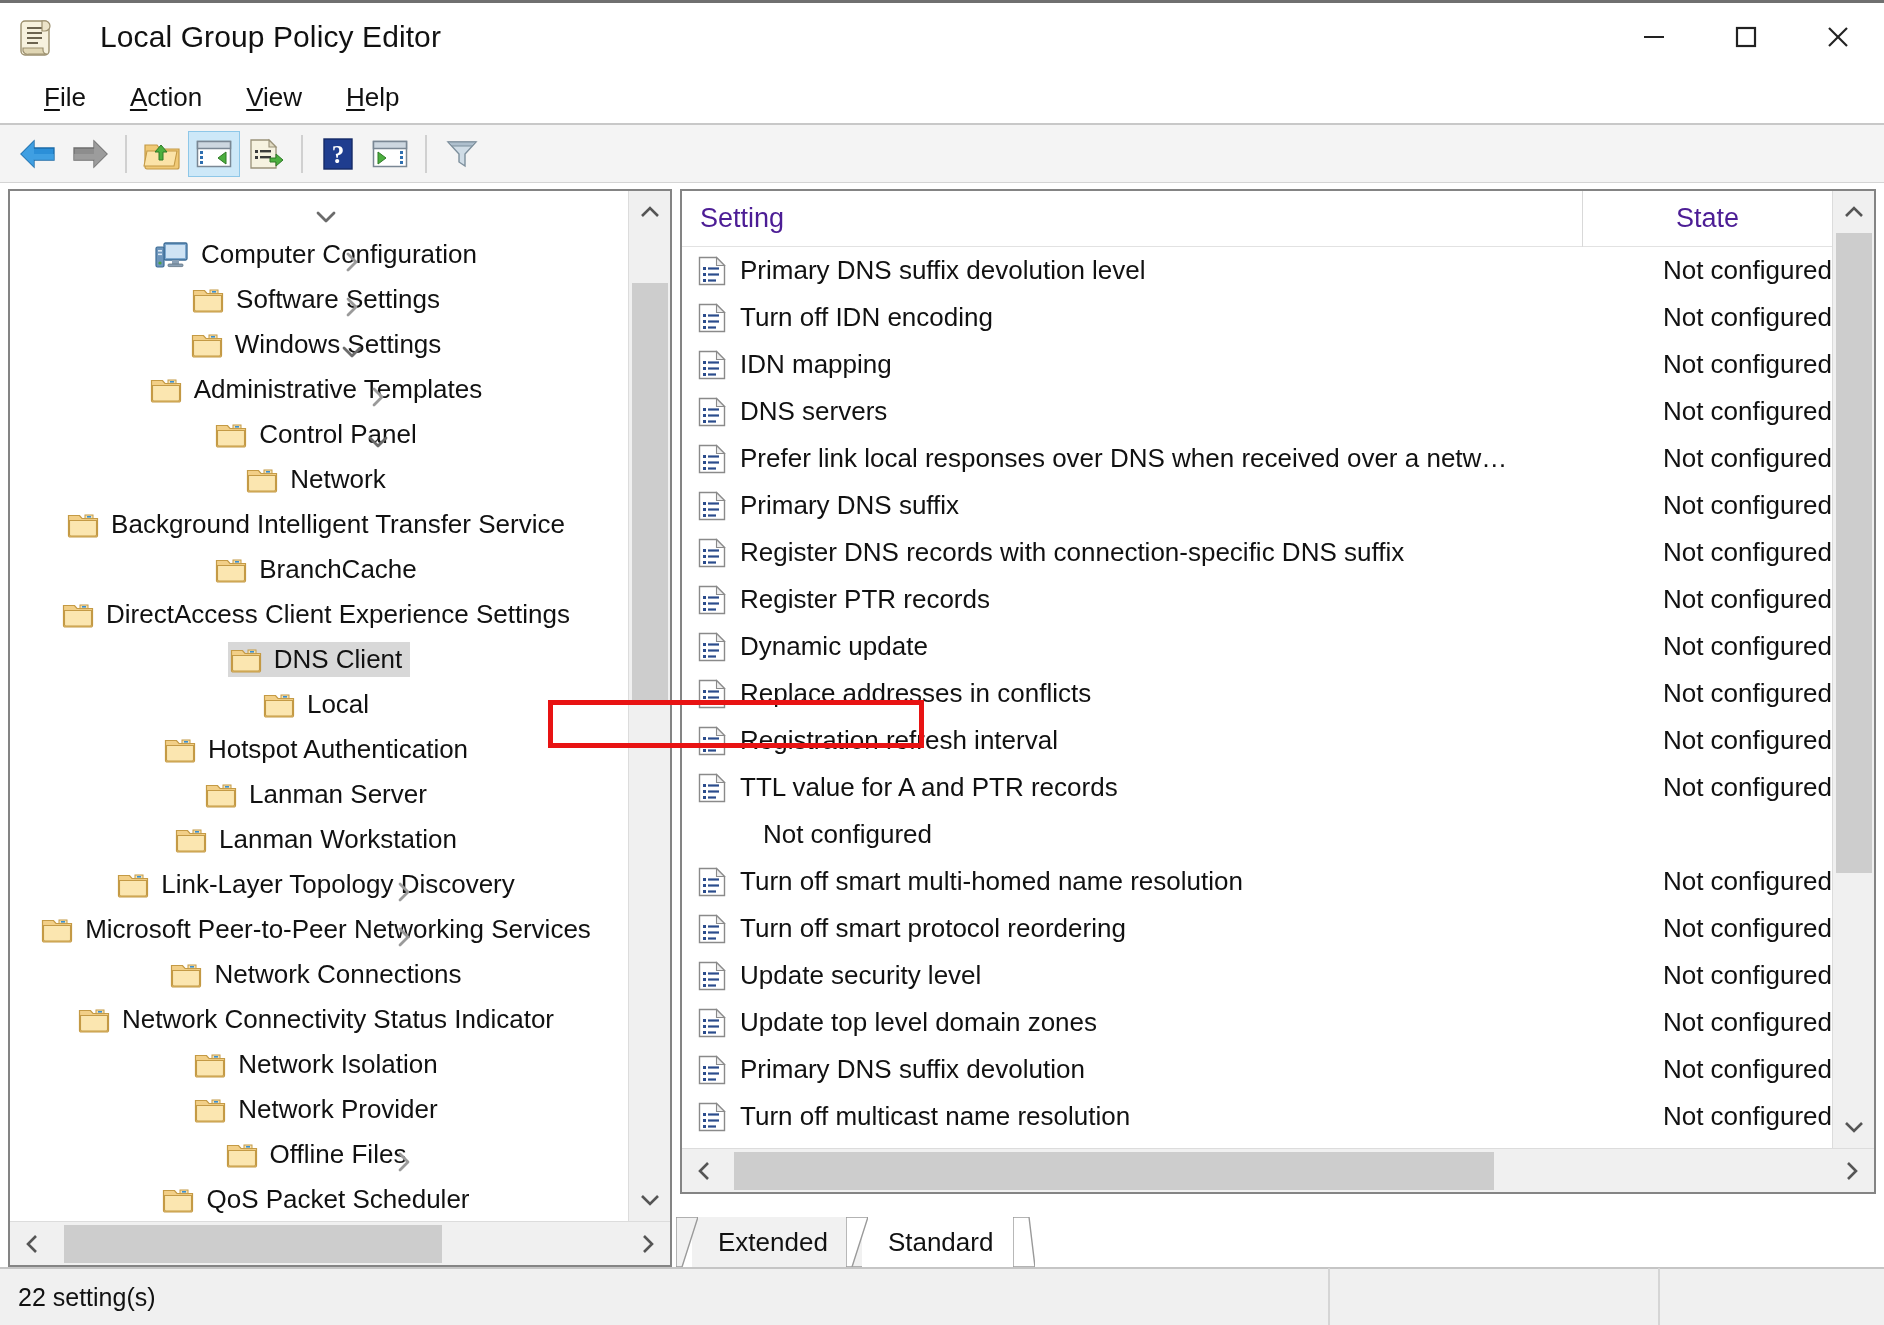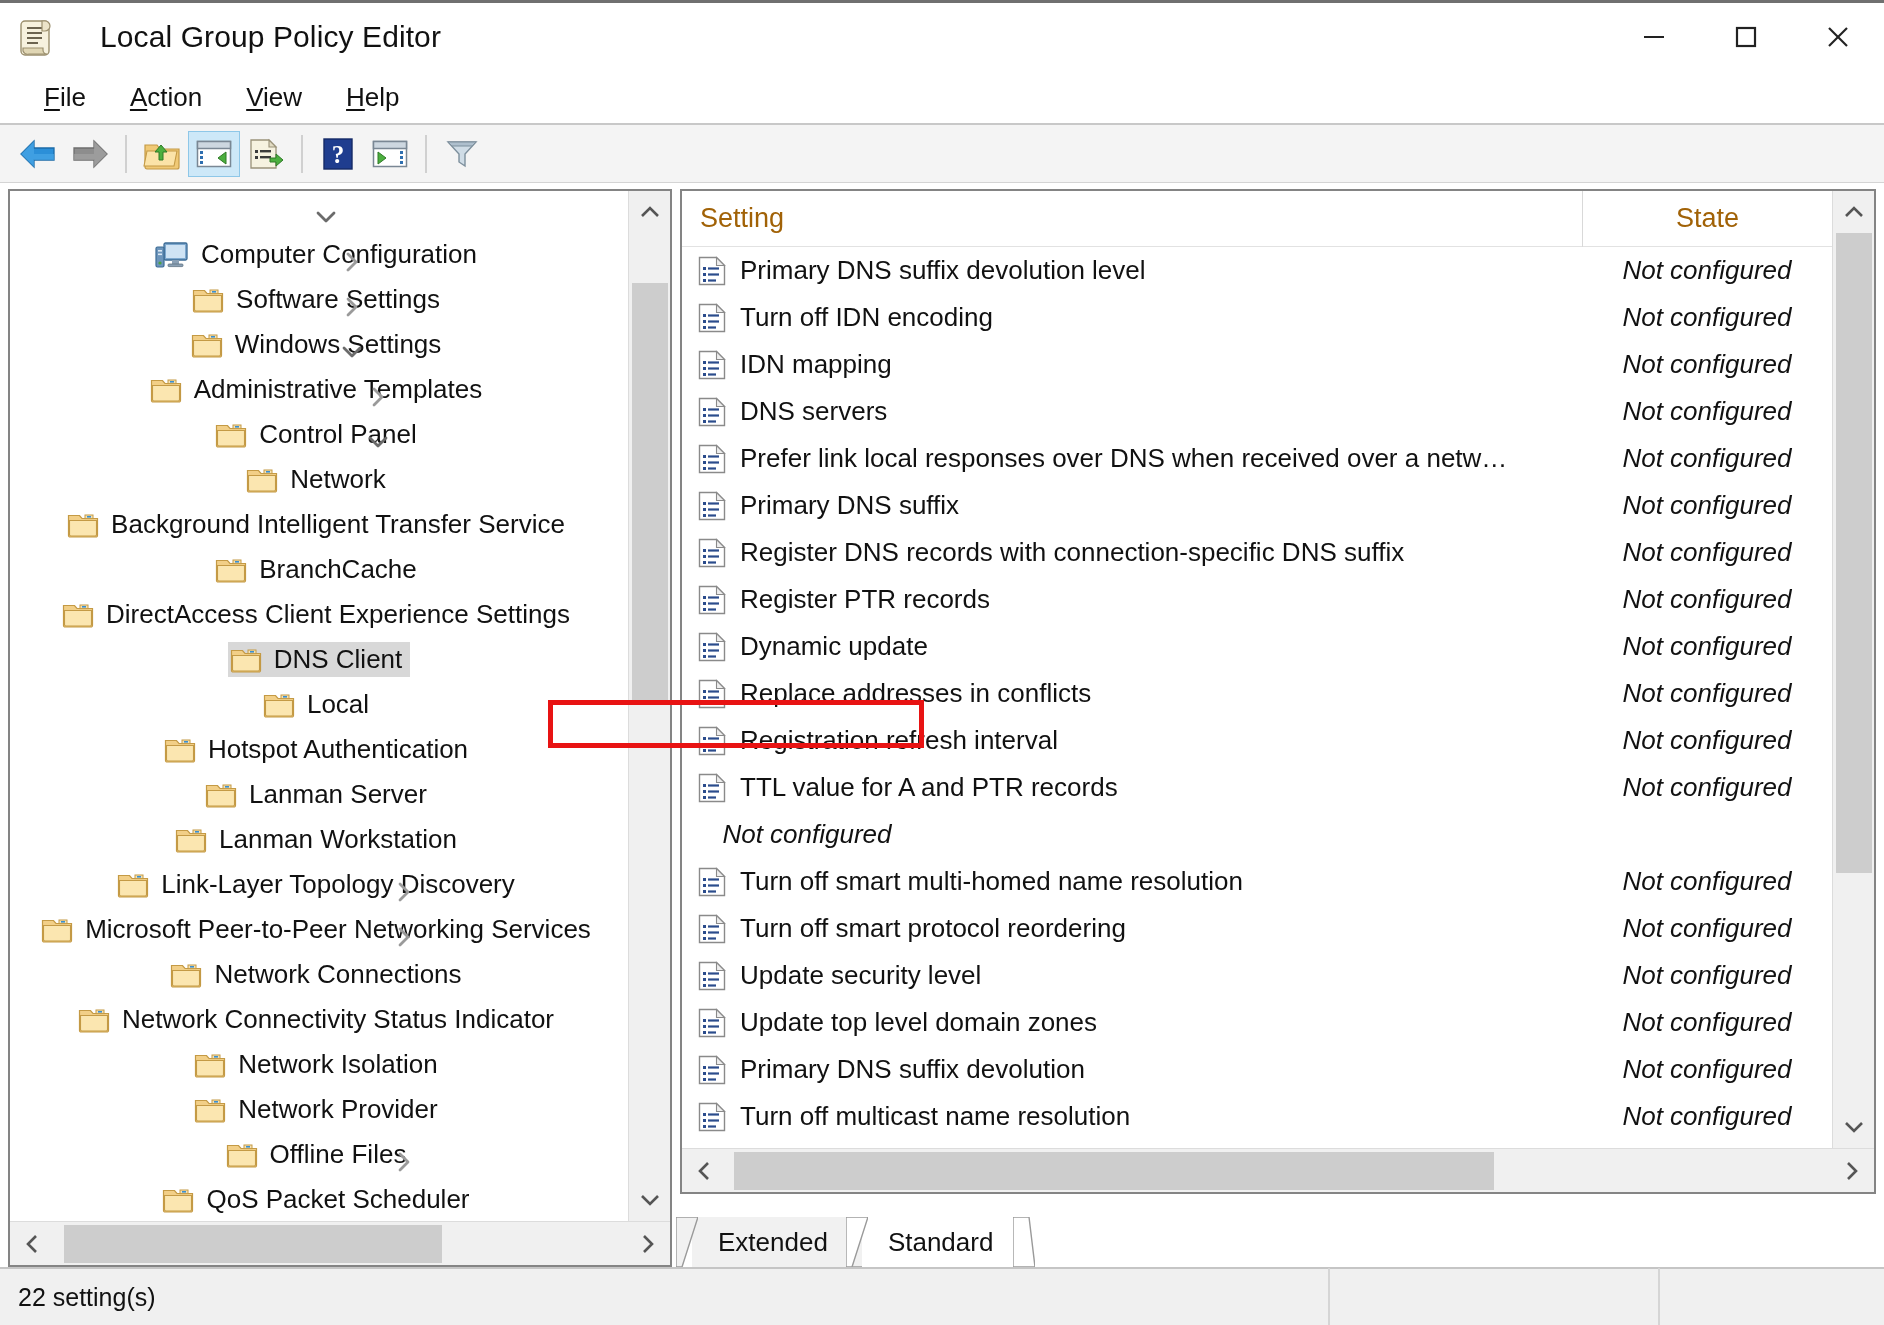--- a/index.html
+++ b/index.html
@@ -154,40 +154,40 @@
     background: #ffffff;
     display: flex; flex-direction: column;
   }
   .lv-main { flex: 1 1 auto; display: flex; min-height: 0; }
   .lv-cols { flex: 1 1 auto; min-width: 0; display: flex; flex-direction: column; overflow: hidden; }
   .lv-head {
     height: 56px; flex: 0 0 56px;
     display: flex; align-items: center;
     background: #ffffff;
     border-bottom: 1px solid #e2e2e2;
-    font-size: 27px; color: #a16207;
+    font-size: 27px; color: #4c1d95;
   }
   .lv-head .c-setting { flex: 1 1 auto; padding-left: 18px; }
   .lv-head .c-state {
     width: 250px; flex: 0 0 250px; text-align: center;
     border-left: 1px solid #d9d9d9;
     height: 56px; display: flex; align-items: center; justify-content: center;
   }
   .lv-rows { flex: 1 1 auto; overflow: hidden; }
   .lv-row {
     height: 47px; display: flex; align-items: center;
     font-size: 26px; color: #111;
   }
   .lv-row .r-setting {
     flex: 1 1 auto; min-width: 0; padding-left: 16px;
     display: flex; align-items: center; gap: 14px;
     overflow: hidden; white-space: nowrap;
   }
   .lv-row .r-state {
-    width: 250px; flex: 0 0 250px; text-align: center; white-space: nowrap; font-style: italic;
+    width: 250px; flex: 0 0 250px; text-align: right; white-space: nowrap;
   }
   .setting-ico { width: 28px; height: 30px; flex: 0 0 28px; position: relative; }
 
   
   .annot {
     position: absolute;
     border: 5px solid #e81313;
     pointer-events: none;
     z-index: 20;
   }

